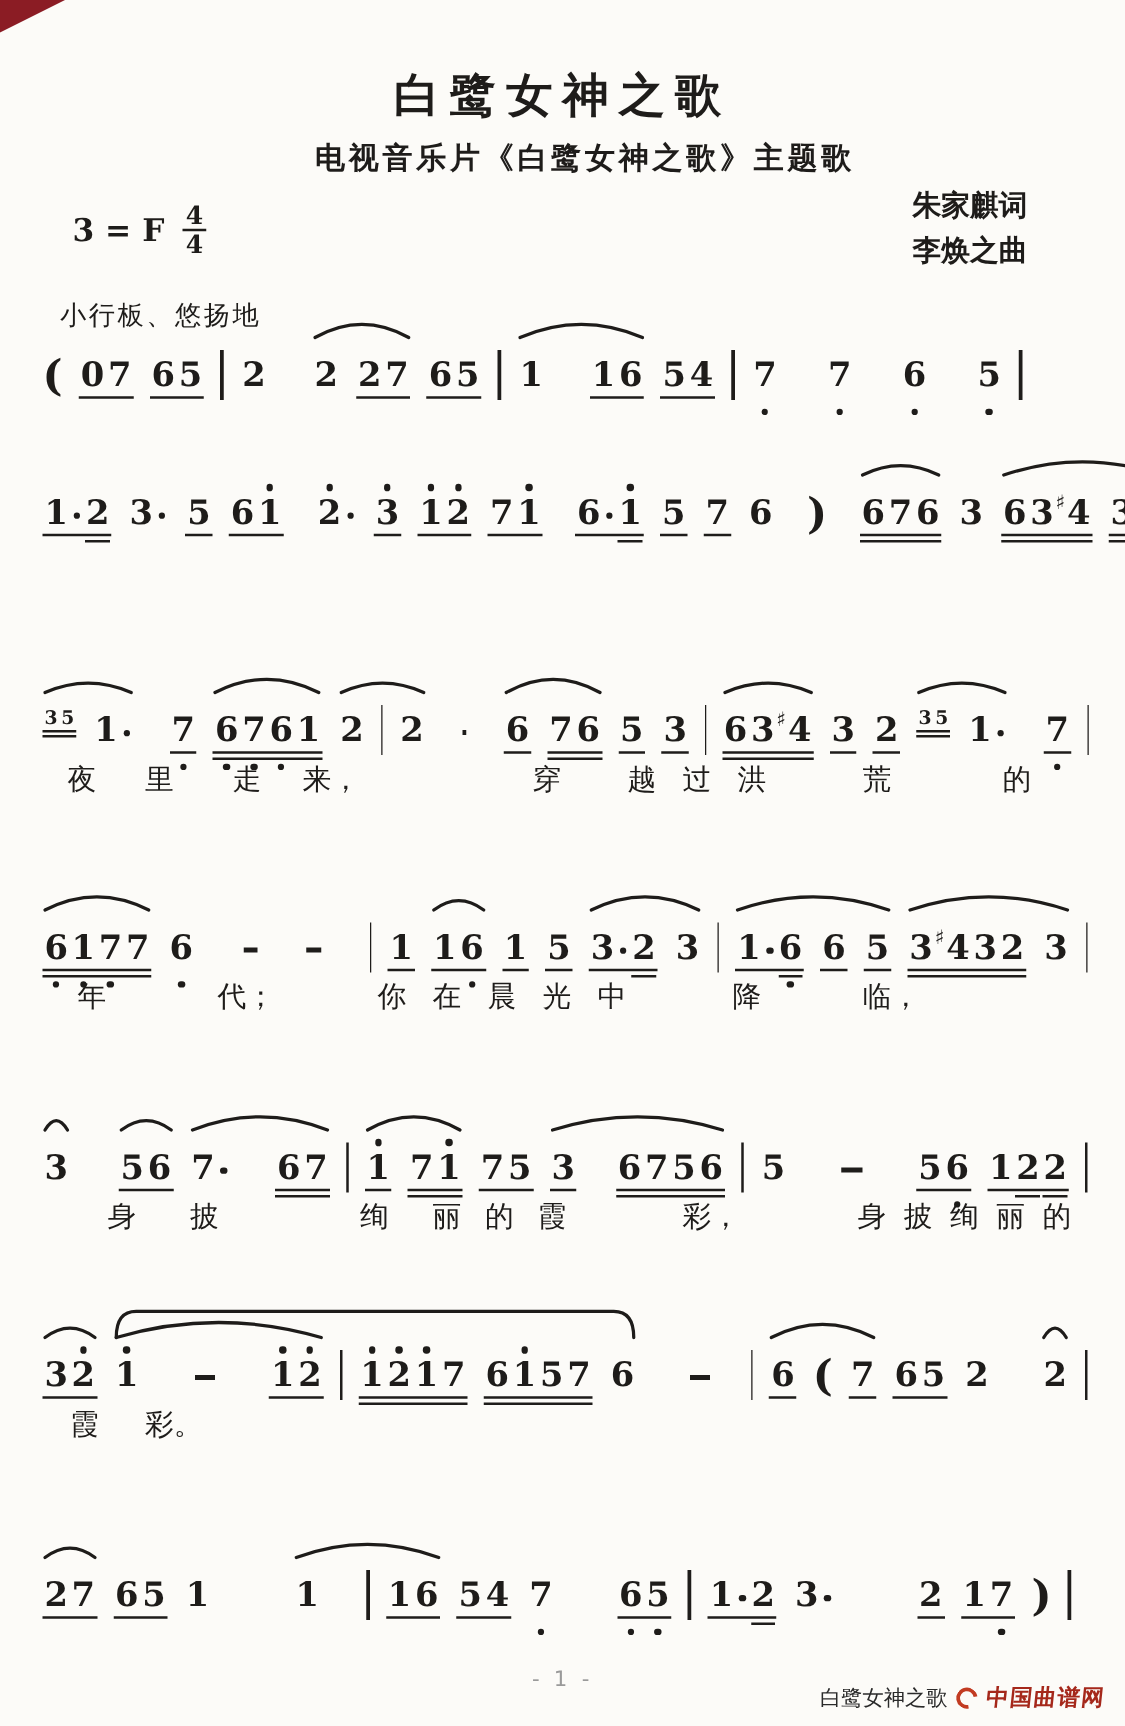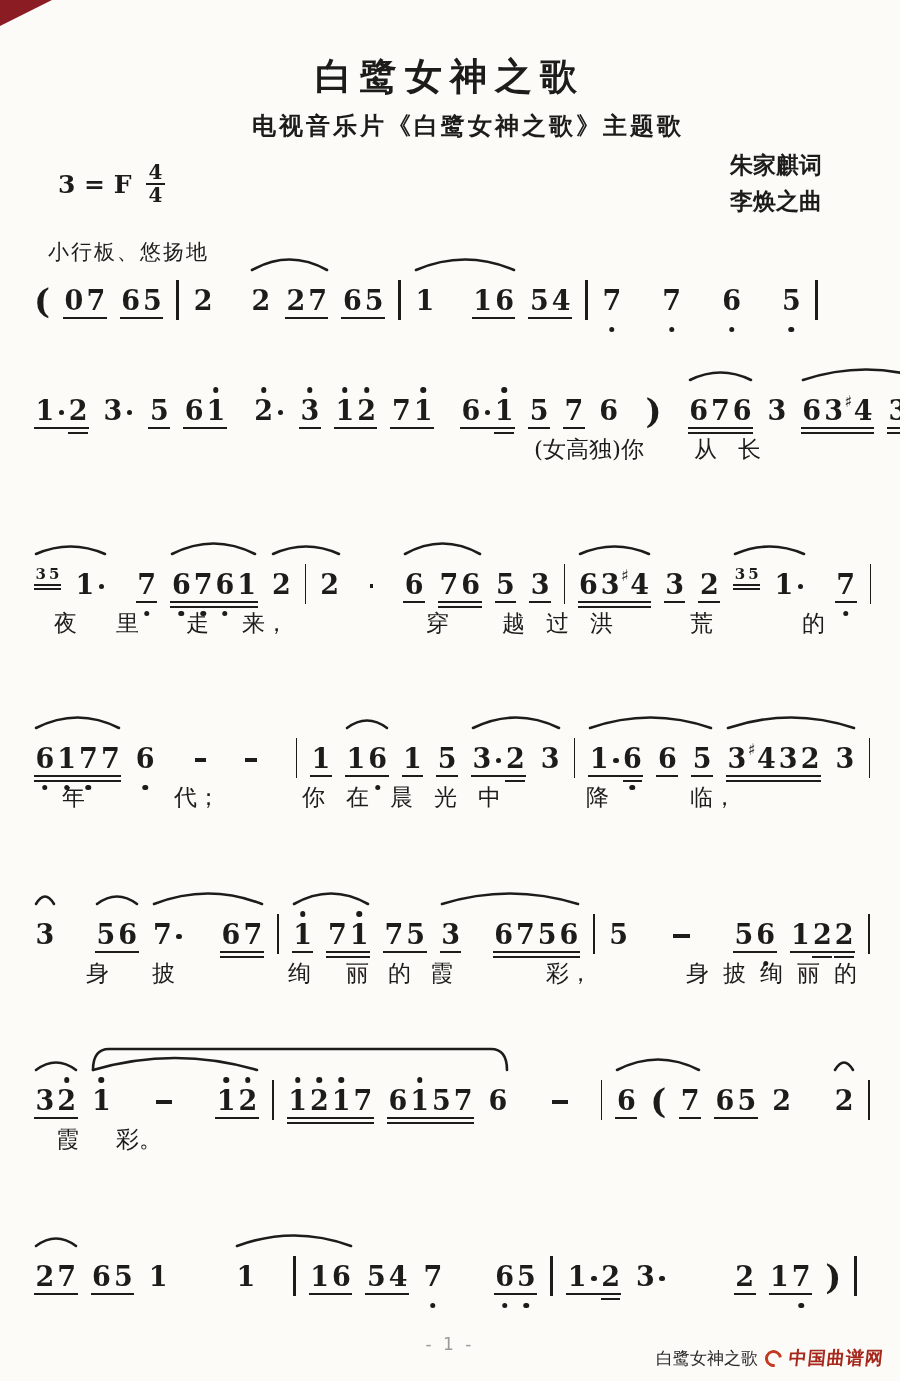--- a/index.html
+++ b/index.html
@@ -233,25 +233,20 @@
             <span class="dg"><span class="ch">3</span></span>
             <span class="ul ul1"></span>
             <span class="ul ul2"></span>
           </div>
           <div class="bar"></div>
           <svg class="slursvg">
             <path d="M 656 30 Q 686.5 15 717 30" fill="none" stroke="#1e1c1a" stroke-width="2.6" stroke-linecap="round"></path>
             <path d="M 769 30 Q 832 9 895 30" fill="none" stroke="#1e1c1a" stroke-width="2.6" stroke-linecap="round"></path>
           </svg>
         </div>
-        <div class="lyr">
-          <span class="syl" style="left: 500px;">(女高独)你</span>
-          <span class="syl" style="left: 660px;">从</span>
-          <span class="syl" style="left: 704px;">长</span>
-        </div>
       </div>
       <div class="sline" style="top: 556px;">
         <div class="trow">
           <div class="note grace">
             <span class="dg"><span class="ch">3</span></span>
             <span class="dg"><span class="ch">5</span></span>
             <span class="ul ul1"></span>
             <span class="ul ul2"></span>
           </div>
           <div class="note">

